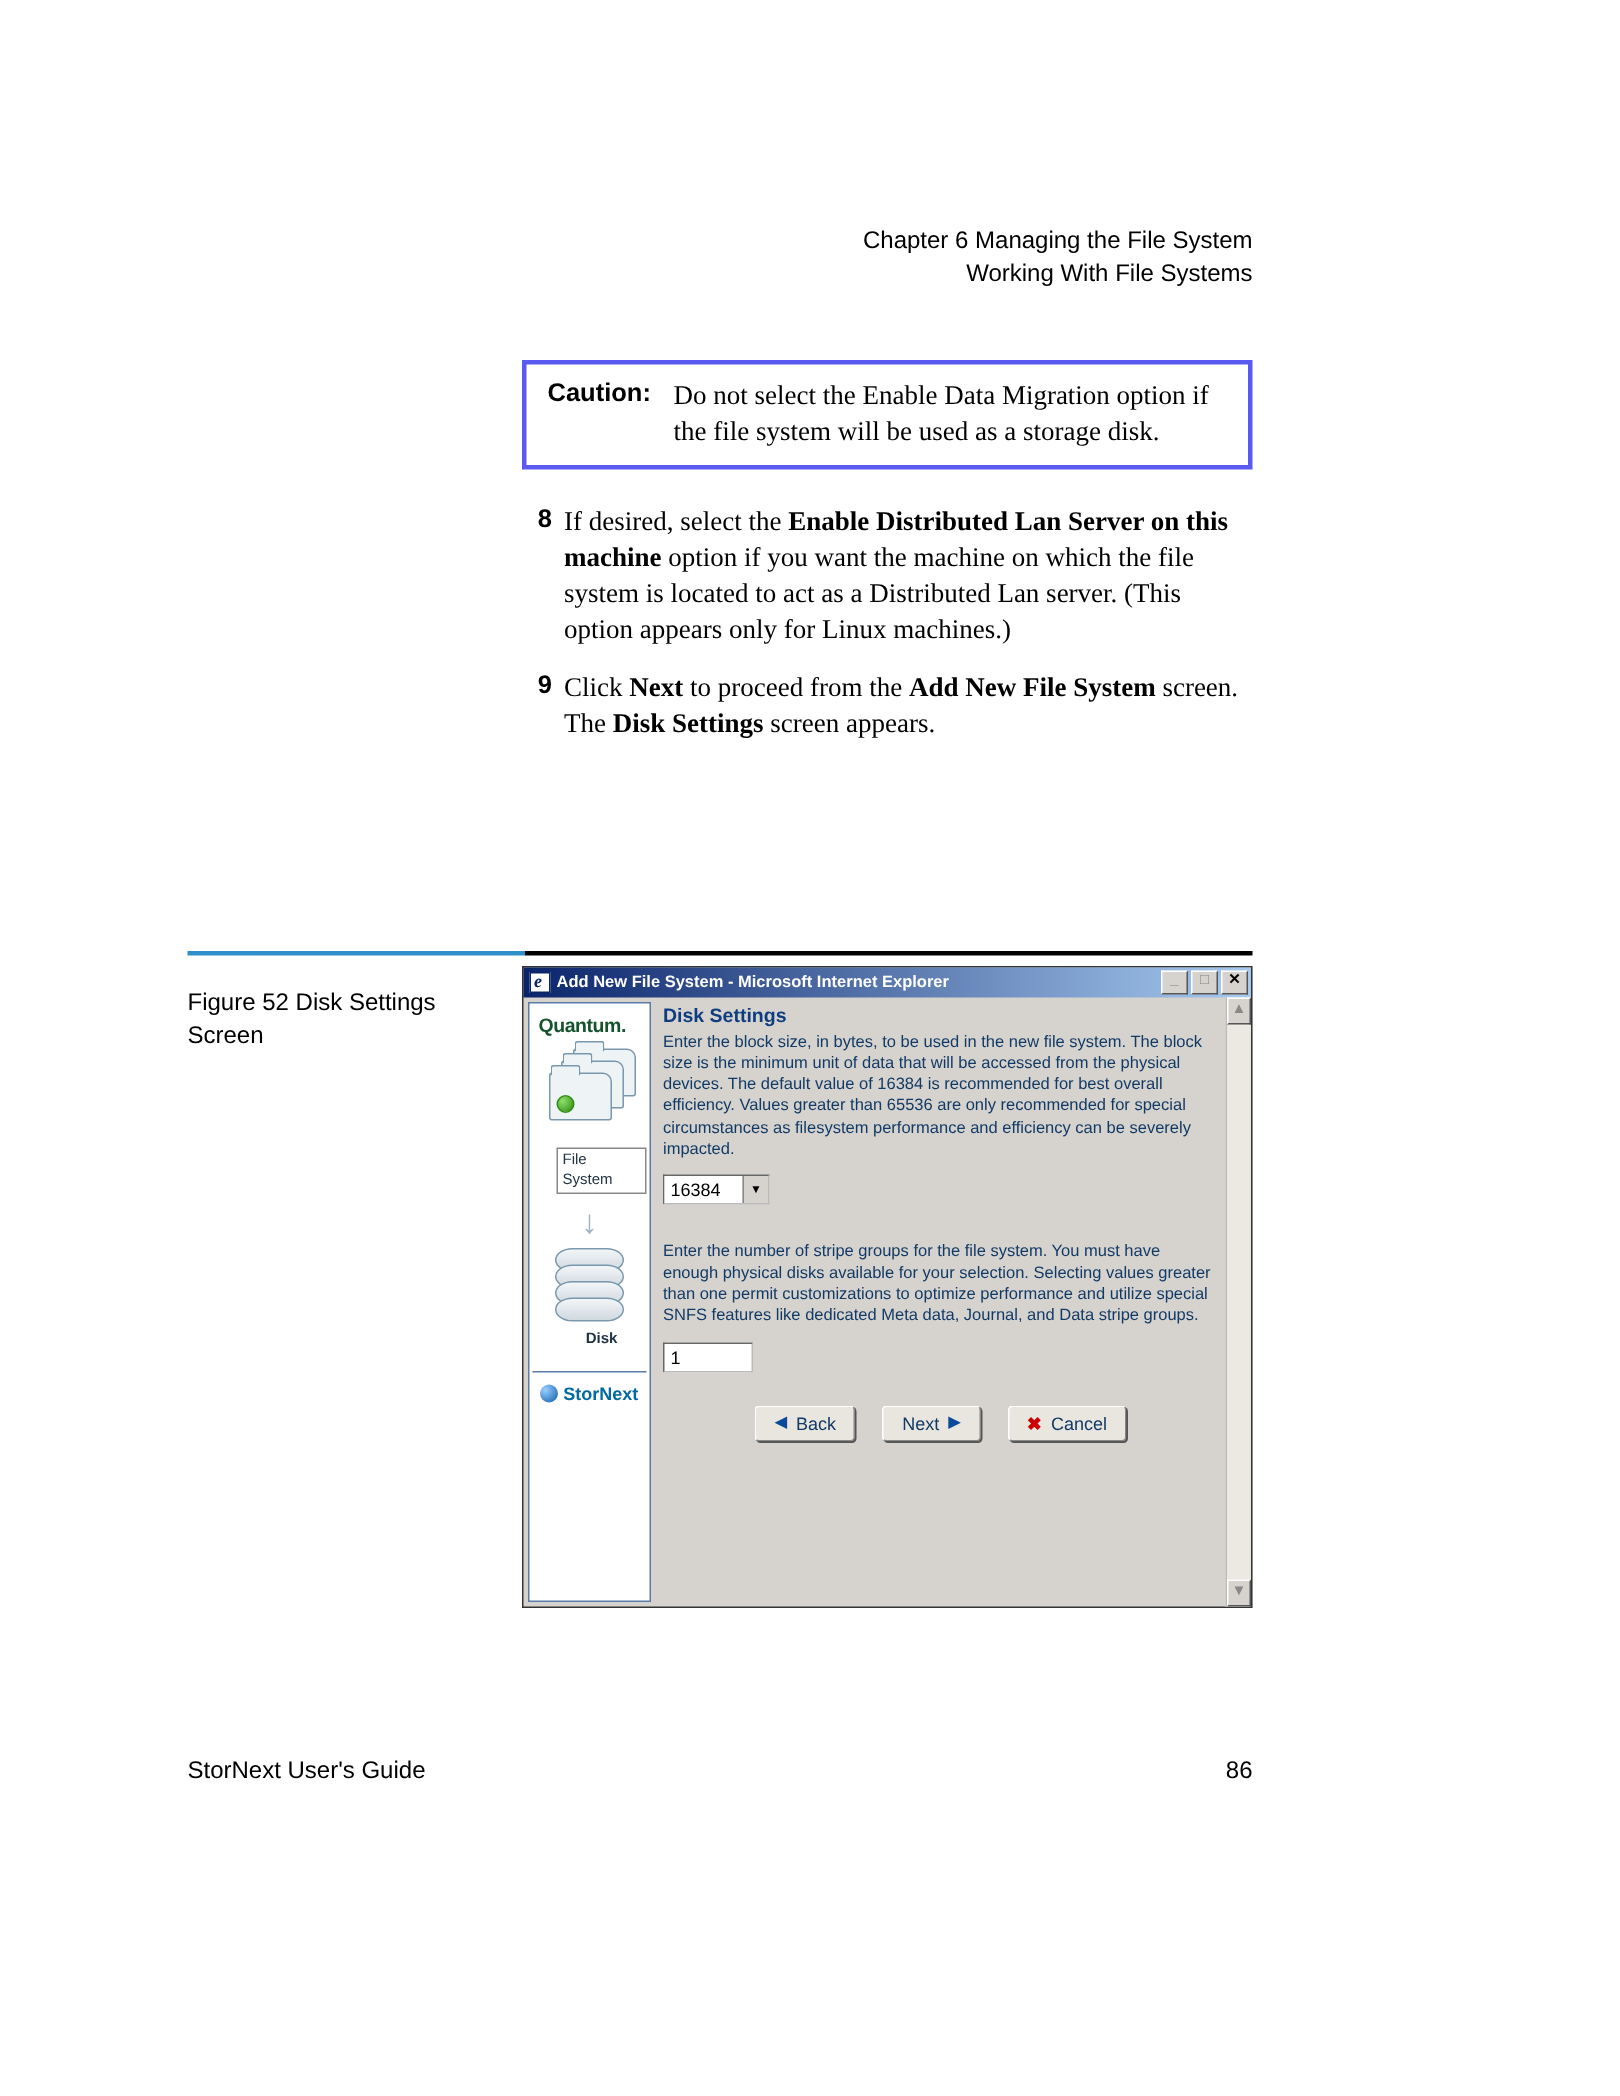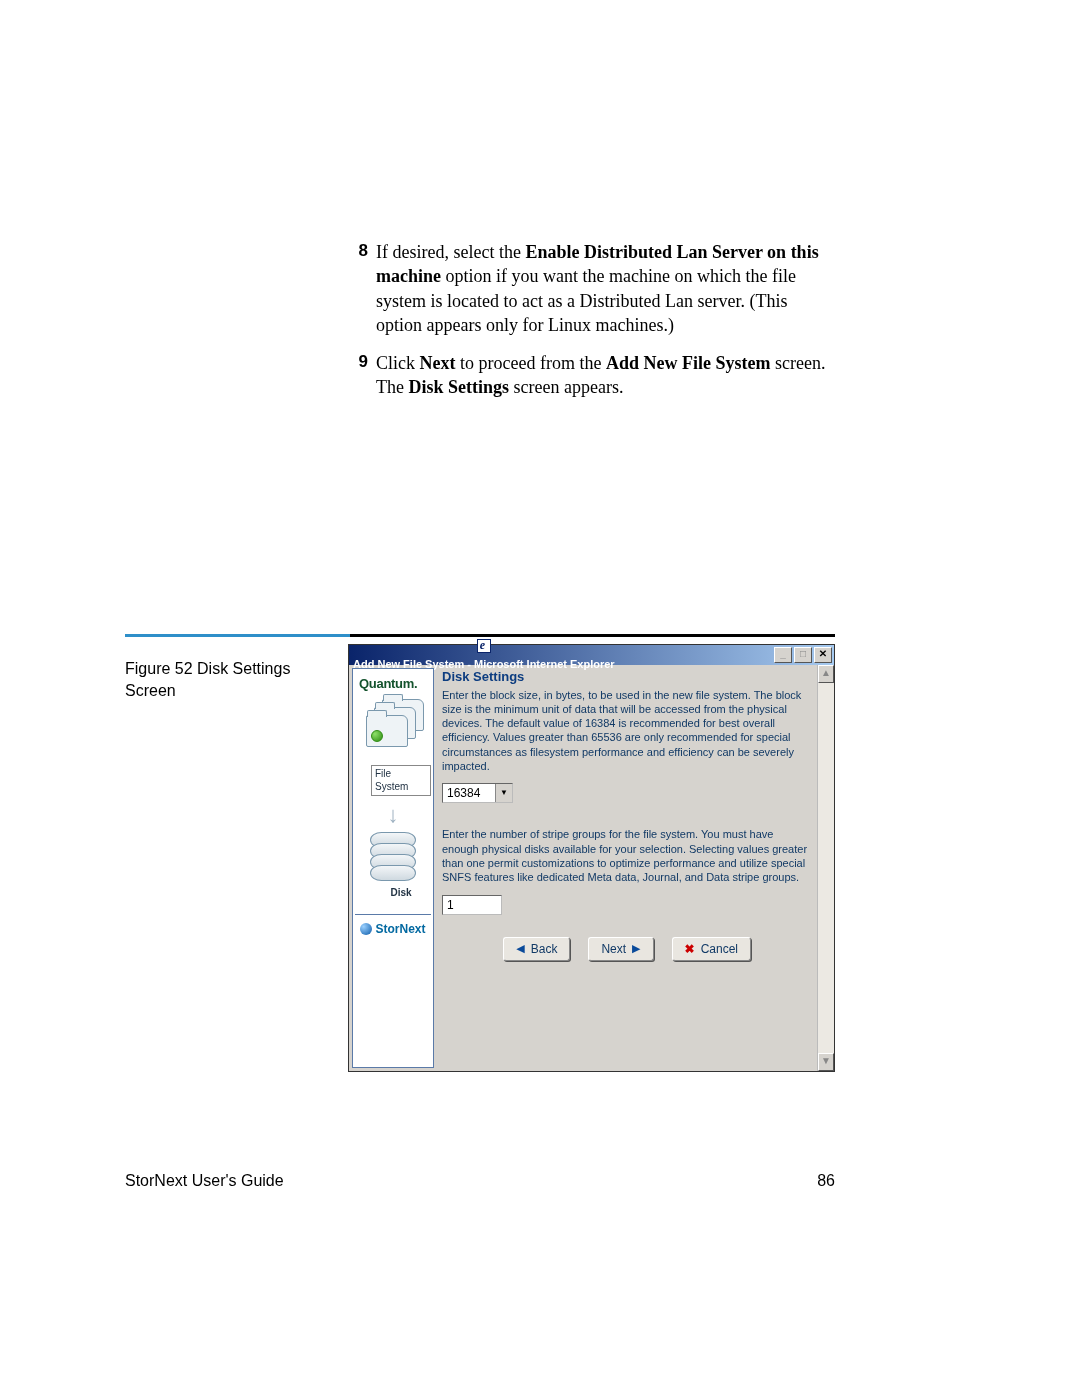--- a/index.html
+++ b/index.html
@@ -111,21 +111,21 @@
   .titlebar {
     background: linear-gradient(to right, #0a246a, #a6caf0);
     color: #fff;
     height: 20px;
     display: flex;
     align-items: center;
     justify-content: space-between;
     padding: 0 2px 0 4px;
     font-weight: bold;
   }
-  .titlebar-left { display: flex; align-items: center; gap: 4px; flex-direction: column; }
+  .titlebar-left { display: flex; align-items: center; gap: 4px; }
   .ie-icon {
     width: 14px; height: 14px;
     background: #fff;
     border: 1px solid #0a246a;
     box-sizing: border-box;
     position: relative;
   }
   .ie-icon::after {
     content: "e";
     color: #0a246a;
@@ -323,23 +323,33 @@
   }
 
   
   [data-bind] { }
 </style>
 </head>
 <body>
 
 <div class="page">
 
+  <div class="hdr">
+    <div data-bind="header.chapter_line">Chapter 6  Managing the File System</div>
+    <div data-bind="header.section_line">Working With File Systems</div>
+  </div>
 
   <div class="content-col">
 
+    <div class="caution-box">
+      <div class="row">
+        <div class="caution-label" data-bind="caution.label">Caution:</div>
+        <div data-bind="caution.text">Do not select the Enable Data Migration option if the file system will be used as a storage disk.</div>
+      </div>
+    </div>
 
     <div class="step">
       <div class="step-num" data-bind="step8.num">8</div>
       <div class="step-body">
         <span data-bind="step8.lead">If desired, select the </span><span class="b" data-bind="step8.bold1">Enable Distributed Lan Server on this machine</span><span data-bind="step8.rest"> option if you want the machine on which the file system is located to act as a Distributed Lan server. (This option appears only for Linux machines.)</span>
       </div>
     </div>
 
 
     <div class="step">

